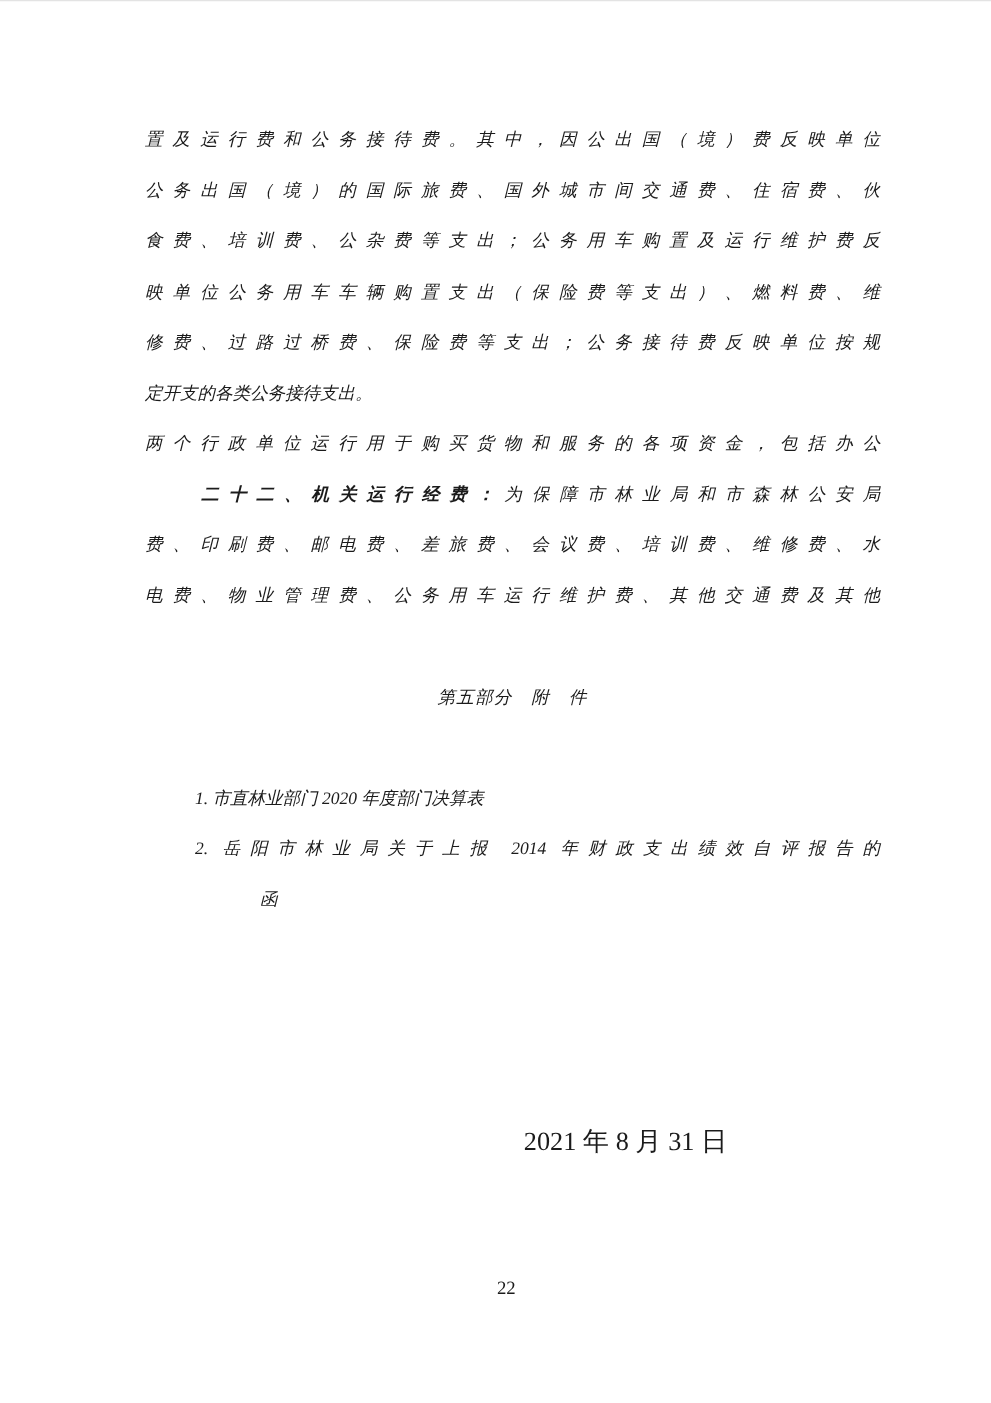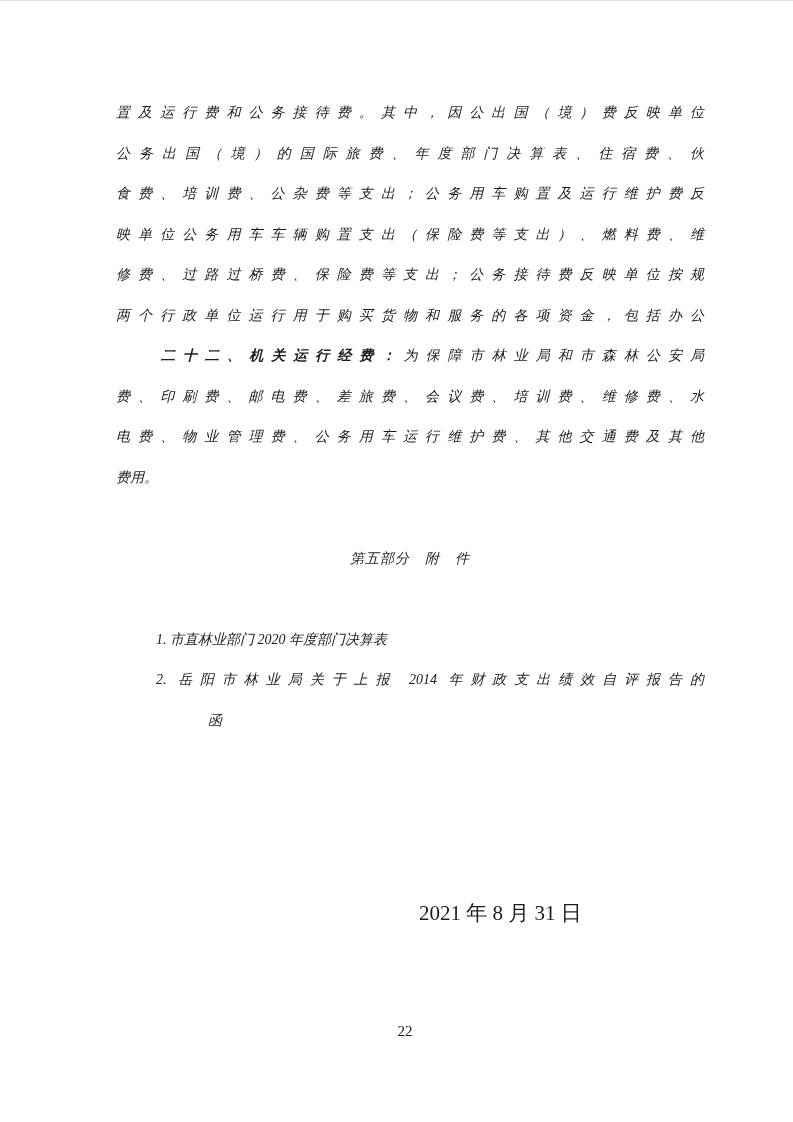--- a/index.html
+++ b/index.html
@@ -49,32 +49,32 @@
     margin-left: 17px;
   }
 </style>
 </head>
 <body>
 
 <div class="content">
 
   <div>
     <div class="ln j">置及运行费和公务接待费。其中，因公出国（境）费反映单位</div>
-    <div class="ln j">公务出国（境）的国际旅费、年度部门决算表、住宿费、伙</div>
+    <div class="ln j">公务出国（境）的国际旅费、国外城市间交通费、住宿费、伙</div>
     <div class="ln j">食费、培训费、公杂费等支出；公务用车购置及运行维护费反</div>
     <div class="ln j">映单位公务用车车辆购置支出（保险费等支出）、燃料费、维</div>
     <div class="ln j">修费、过路过桥费、保险费等支出；公务接待费反映单位按规</div>
+    <div class="ln">定开支的各类公务接待支出。</div>
   </div>
 
   <div>
     <div class="ln j">两个行政单位运行用于购买货物和服务的各项资金，包括办公</div>
     <div class="ln j indent"><span class="b">二十二、机关运行经费：</span><span>为保障市林业局和市森林公安局</span></div>
     <div class="ln j">费、印刷费、邮电费、差旅费、会议费、培训费、维修费、水</div>
     <div class="ln j">电费、物业管理费、公务用车运行维护费、其他交通费及其他</div>
-    <div class="ln">费用。</div>
   </div>
 
   <div class="blank"></div>
 
   <div class="heading">第五部分　附　件</div>
 
   <div class="blank"></div>
 
   <div>
     <div class="ln att">1. 市直林业部门 2020 年度部门决算表</div>

